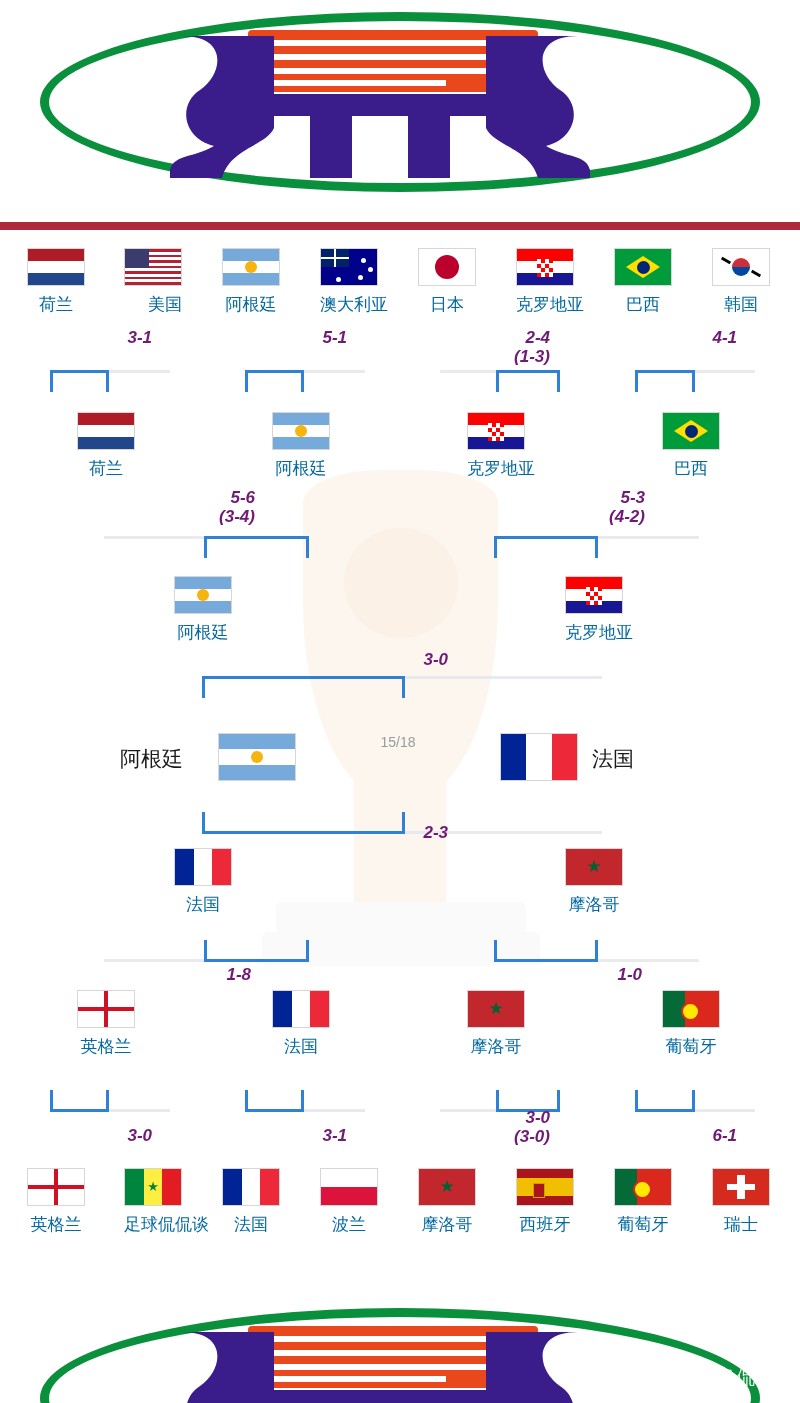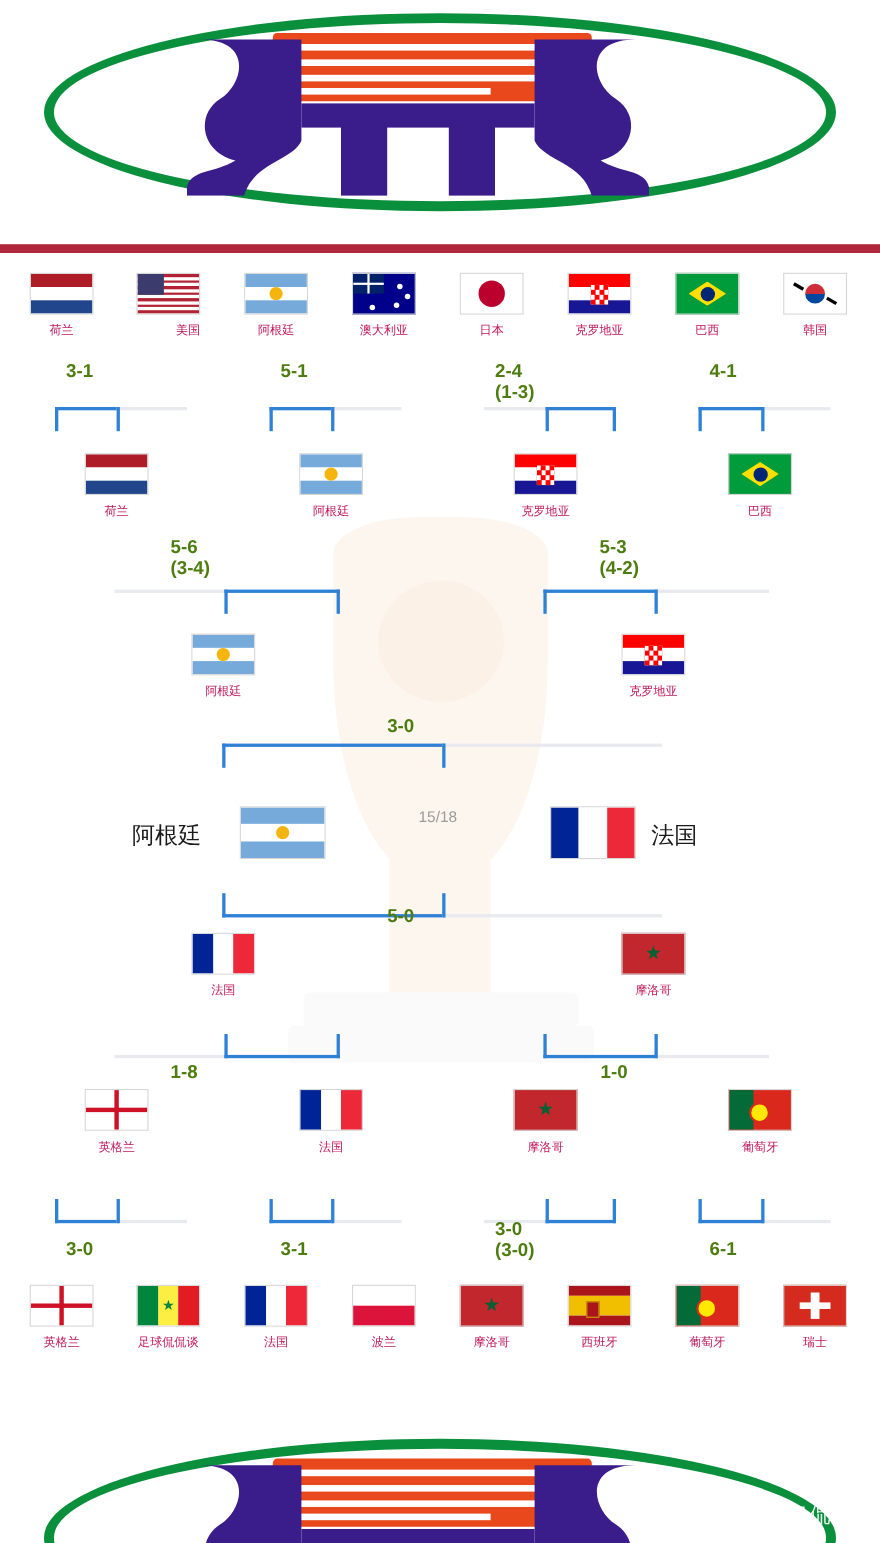--- a/index.html
+++ b/index.html
@@ -46,22 +46,22 @@
   .tr-neck{position:absolute;left:106px;top:300px;width:92px;height:140px;background:#f6e2c8;}
   .tr-base1{position:absolute;left:28px;top:432px;width:250px;height:32px;background:#f0f0f0;border-radius:6px;}
   .tr-base2{position:absolute;left:14px;top:462px;width:278px;height:34px;background:#f0f0f0;border-radius:6px;}
   .tr-globe{position:absolute;left:96px;top:58px;width:114px;height:110px;background:#f2d3ad;border-radius:50%;}
   
   .node{position:absolute;text-align:center;}
   .flag{
     width:58px;height:38px;margin:0 auto;border:1px solid #d6d6d6;box-sizing:border-box;
     position:relative;overflow:hidden;background:#fff;
   }
-  .name{font-size:11px;color:#be185d;margin-top:7px;white-space:nowrap;font-weight:400;}
-  .score{position:absolute;font-size:17px;font-weight:bold;color:#4d7c0f;text-align:left;white-space:nowrap;line-height:19px;}
+  .name{font-size:17px;color:#0369a1;margin-top:7px;white-space:nowrap;font-weight:400;}
+  .score{position:absolute;font-size:17px;font-weight:bold;color:#701a75;text-align:right;white-space:nowrap;line-height:19px;font-style:italic;}
   .connector{position:absolute;}
   .connector .h{position:absolute;height:3px;background:#2f81d6;}
   .connector .hl{position:absolute;height:3px;background:#e8eaf0;}
   .connector .v{position:absolute;width:3px;background:#2f81d6;}
   .final-label{position:absolute;text-align:center;width:200px;}
   .final-title{font-size:25px;color:#1a1a1a;font-weight:500;}
   .final-date{font-size:14px;color:#9b9b9b;margin-top:4px;}
   .side-name{position:absolute;font-size:21px;color:#1a1a1a;white-space:nowrap;}
   .watermark{position:absolute;right:24px;bottom:12px;color:#ffffff;font-size:19px;opacity:.92;letter-spacing:1px;}
 
@@ -371,21 +371,21 @@
     </div>
 </div>
 <div class="side-name" style="left:592px;top:745px;">法国</div>
 
 <div class="connector" style="left:202px;top:812px;width:400px;height:22px;">
   <div class="h" style="left:0;top:19px;width:203px;"></div>
     <div class="hl" style="left:200px;top:19px;width:200px;"></div>
     <div class="v" style="left:0;top:0;height:22px;"></div>
     <div class="v" style="left:200px;top:0;height:22px;"></div>
 </div>
-<div class="score" style="left:352px;top:823px;width:96px;"><span>5-0</span></div>
+<div class="score" style="left:352px;top:823px;width:96px;"><span>2-3</span></div>
 
 <div class="node" style="left:174px;top:848px;width:58px;">
   <div class="flag fr">
       <span class="c c1"></span>
       <span class="c c2"></span>
       <span class="c c3"></span>
     </div>
   <div class="name">法国</div>
 </div>
 <div class="node" style="left:565px;top:848px;width:58px;">

